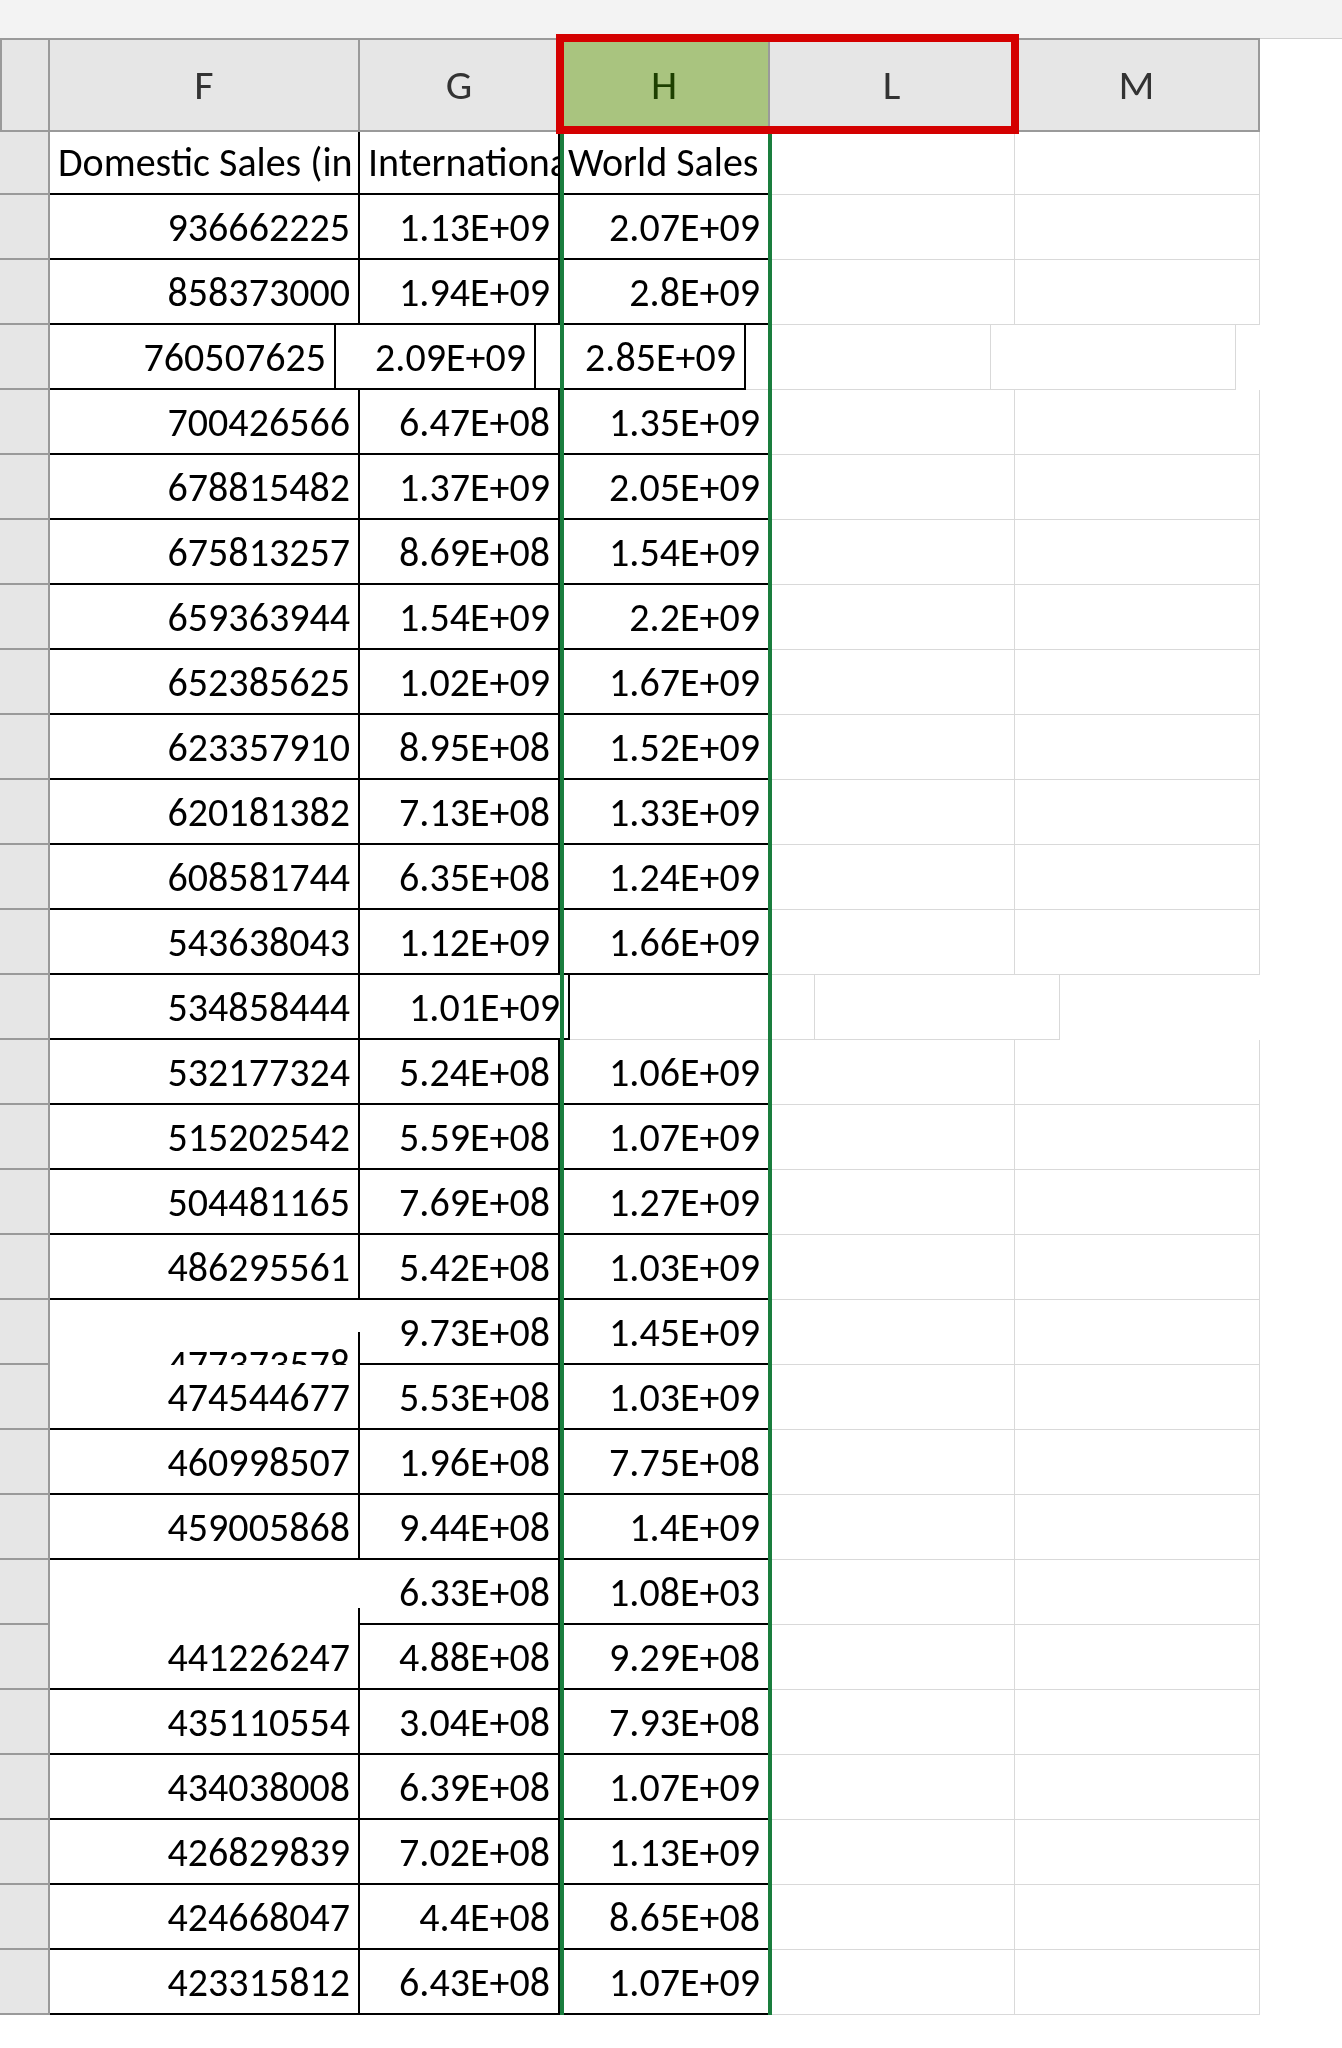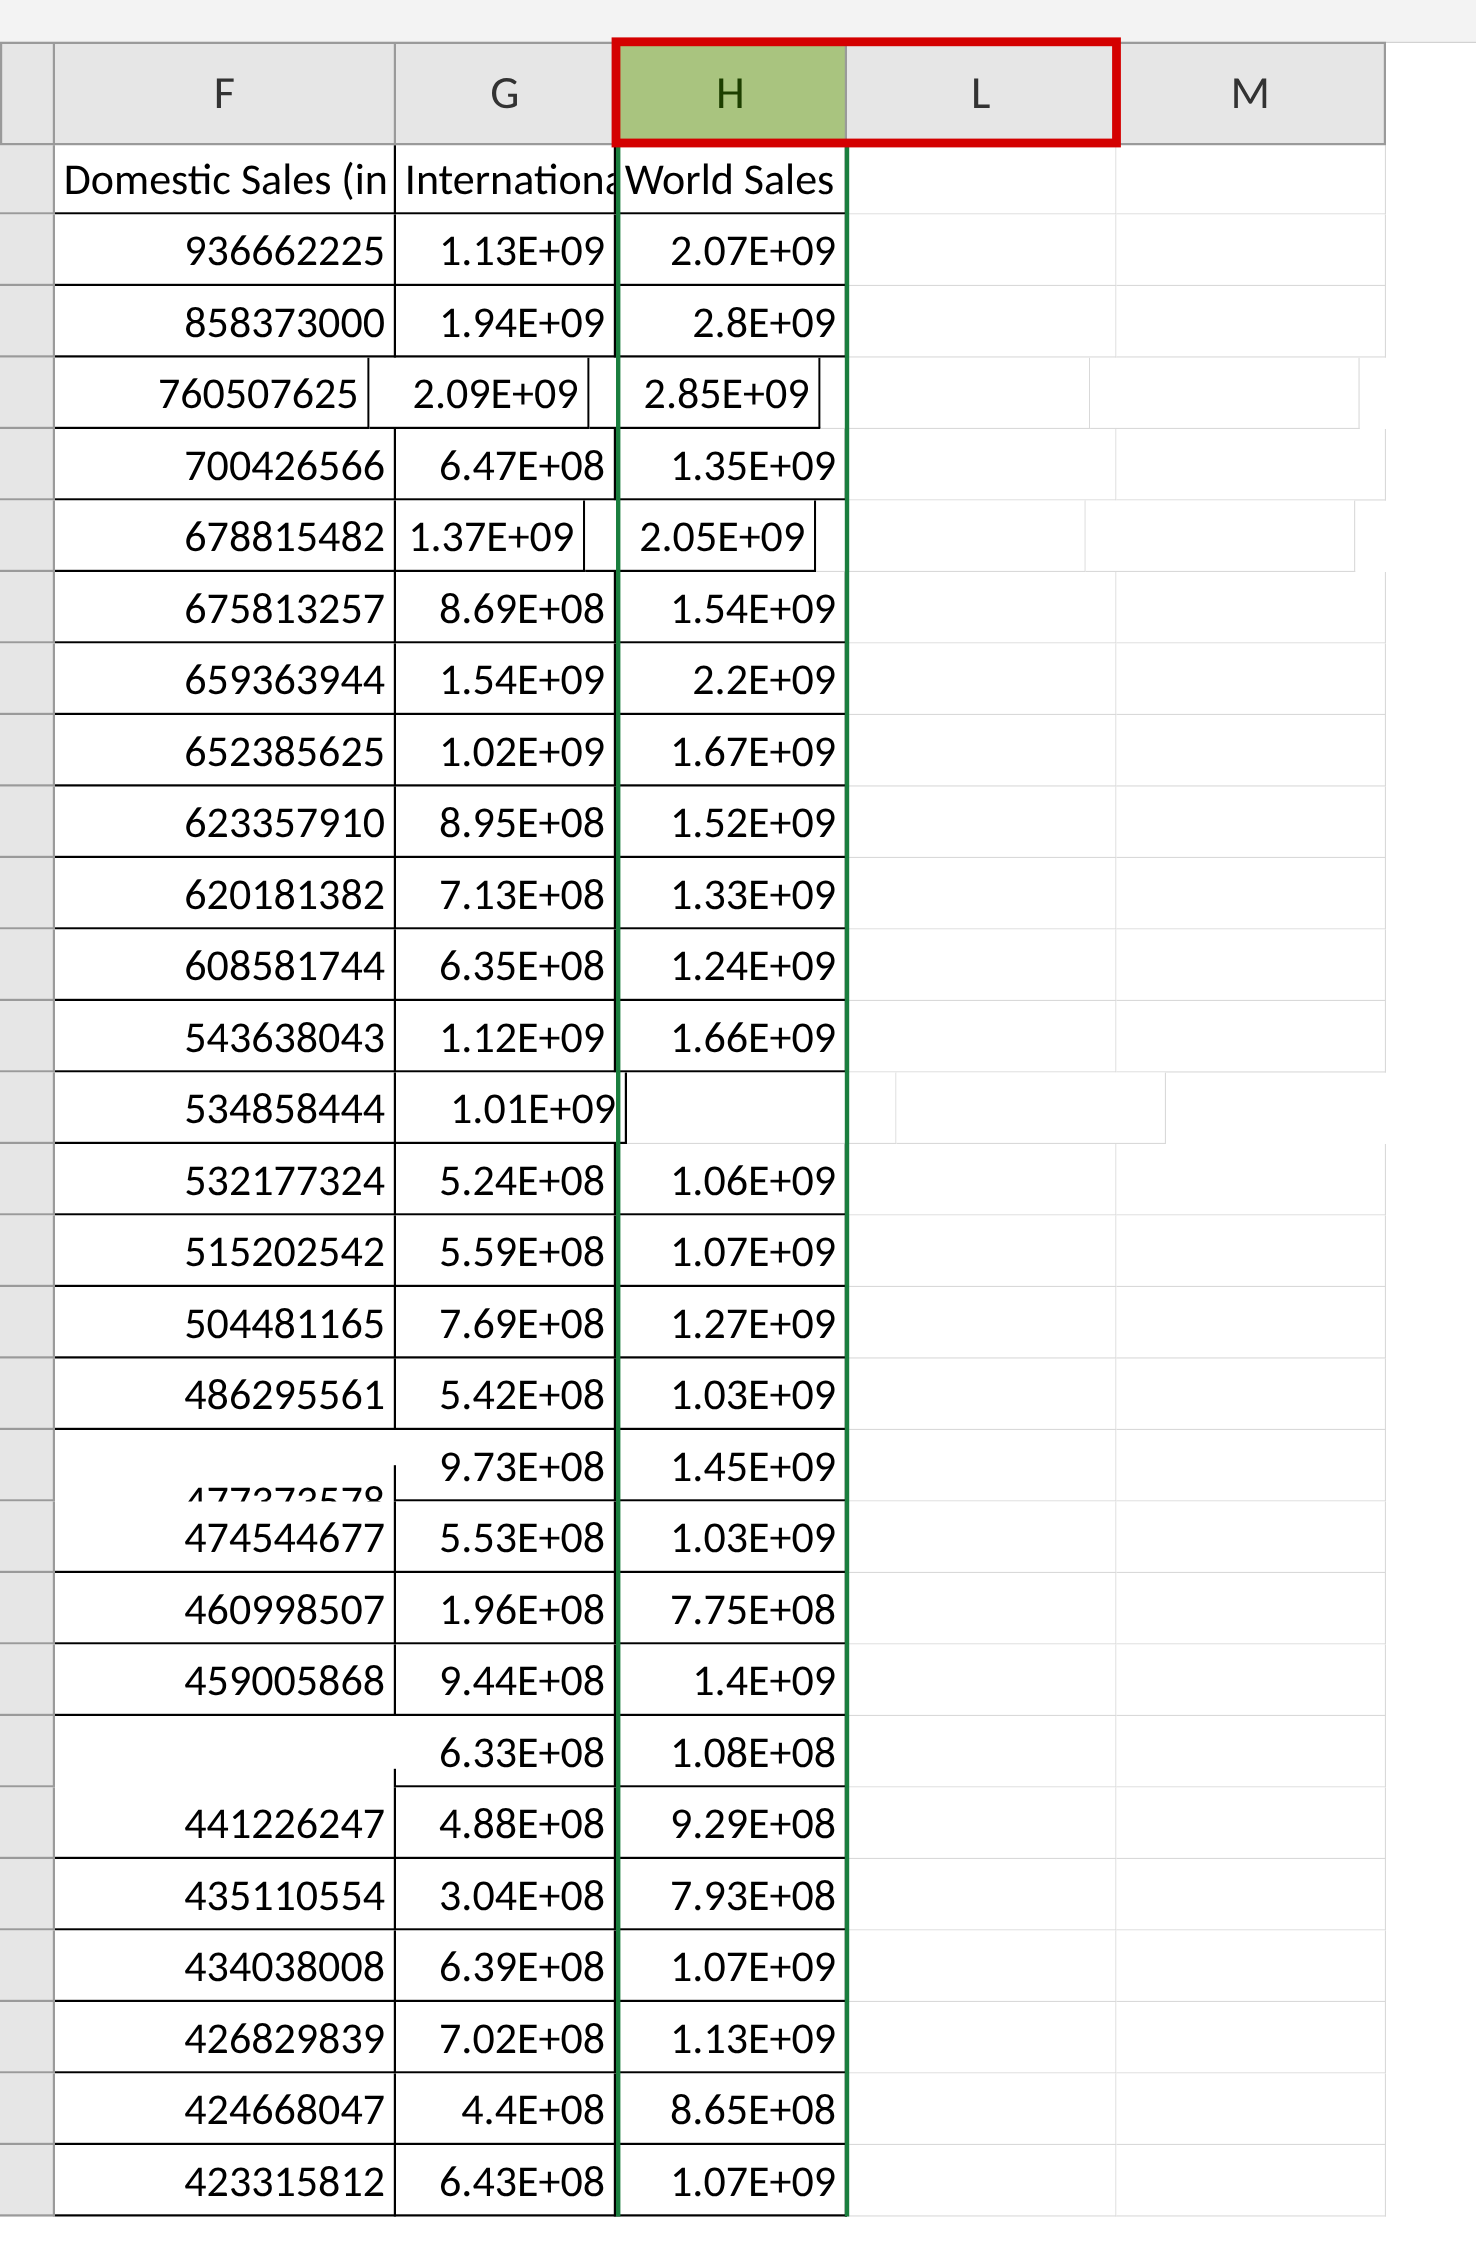--- a/index.html
+++ b/index.html
@@ -181,21 +181,21 @@
         <div class="cell rowhdr" style="width: 50px;"></div>
         <div class="cell tbl" style="width: 310px;">700426566</div>
         <div class="cell tbl" style="width: 200px;">6.47E+08</div>
         <div class="cell tbl" style="width: 210px;">1.35E+09</div>
         <div class="cell plain" style="width: 245px;"></div>
         <div class="cell plain" style="width: 245px;"></div>
       </div>
       <div class="row">
         <div class="cell rowhdr" style="width: 50px;"></div>
         <div class="cell tbl" style="width: 310px;">678815482</div>
-        <div class="cell tbl" style="width: 172px;">1.37E+09</div>
+        <div class="cell tbl" style="width: 200px;">1.37E+09</div>
         <div class="cell tbl" style="width: 210px;">2.05E+09</div>
         <div class="cell plain" style="width: 245px;"></div>
         <div class="cell plain" style="width: 245px;"></div>
       </div>
       <div class="row">
         <div class="cell rowhdr" style="width: 50px;"></div>
         <div class="cell tbl" style="width: 310px;">675813257</div>
         <div class="cell tbl" style="width: 200px;">8.69E+08</div>
         <div class="cell tbl" style="width: 210px;">1.54E+09</div>
         <div class="cell plain" style="width: 245px;"></div>
@@ -317,21 +317,21 @@
         <div class="cell tbl" style="width: 310px;">459005868</div>
         <div class="cell tbl" style="width: 200px;">9.44E+08</div>
         <div class="cell tbl" style="width: 210px;">1.4E+09</div>
         <div class="cell plain" style="width: 245px;"></div>
         <div class="cell plain" style="width: 245px;"></div>
       </div>
       <div class="row">
         <div class="cell rowhdr" style="width: 50px;"></div>
         <div class="cell tbl" style="width: 310px; margin-top: 48px;">448139099</div>
         <div class="cell tbl" style="width: 200px;">6.33E+08</div>
-        <div class="cell tbl" style="width: 210px;">1.08E+08</div>
+        <div class="cell tbl" style="width: 210px;">1.08E+03</div>
         <div class="cell plain" style="width: 245px;"></div>
         <div class="cell plain" style="width: 245px;"></div>
       </div>
       <div class="row">
         <div class="cell rowhdr" style="width: 50px;"></div>
         <div class="cell tbl" style="width: 310px;">441226247</div>
         <div class="cell tbl" style="width: 200px;">4.88E+08</div>
         <div class="cell tbl" style="width: 210px;">9.29E+08</div>
         <div class="cell plain" style="width: 245px;"></div>
         <div class="cell plain" style="width: 245px;"></div>

